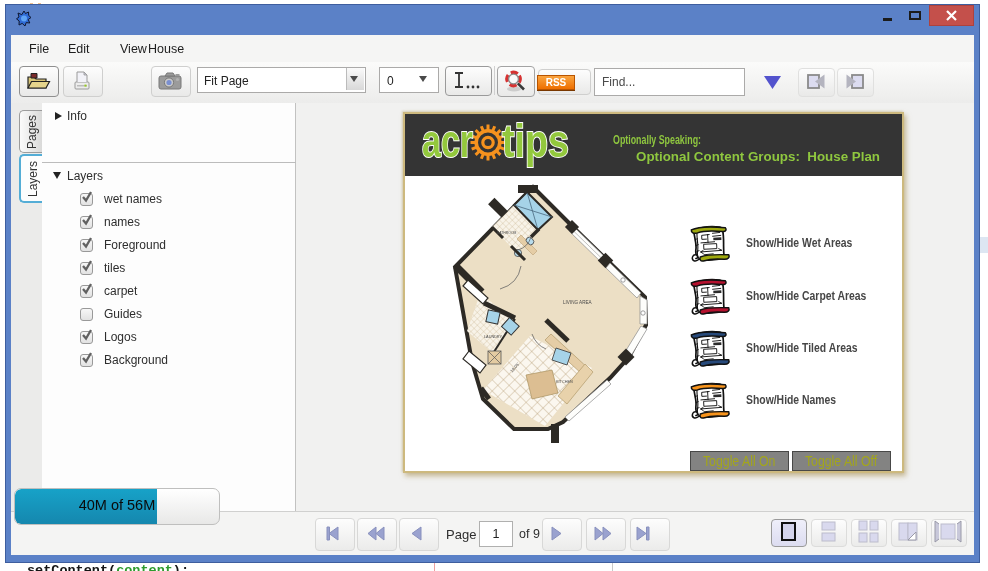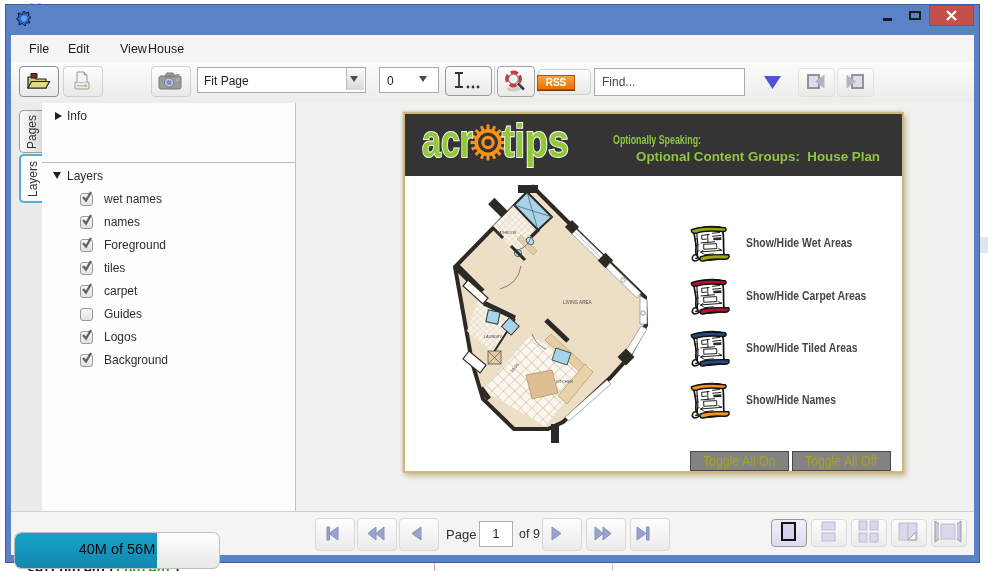--- a/index.html
+++ b/index.html
@@ -325,21 +325,21 @@
   <div class="srow" style="top:235px;">Show/Hide Wet Areas</div>
   <div class="srow" style="top:288px;">Show/Hide Carpet Areas</div>
   <div class="srow" style="top:340px;">Show/Hide Tiled Areas</div>
   <div class="srow" style="top:392px;">Show/Hide Names</div>
 
   <div class="tglbtn" style="left:690px;"><span>Toggle All On</span></div>
   <div class="tglbtn" style="left:792px;"><span>Toggle All Off</span></div>
 
   <div class="abs" style="left:11px;top:511px;width:963px;height:43px;background:#f4f4f3;border-top:1px solid #d0d0cf;"></div>
 
-  <div class="abs" style="left:14px;top:532px;width:204px;height:35px;border:1px solid #bfbfbe;border-radius:7px;background:linear-gradient(#ffffff,#e8e8e7);overflow:hidden;">
+  <div class="abs" style="left:14px;top:488px;width:204px;height:35px;border:1px solid #bfbfbe;border-radius:7px;background:linear-gradient(#ffffff,#e8e8e7);overflow:hidden;">
     <div class="abs" style="left:0;top:0;width:142px;height:35px;background:linear-gradient(#17a2c8,#1587ae);border-radius:6px 0 0 6px;"></div>
     <div class="abs" style="left:0;top:8px;width:204px;text-align:center;font-size:14.5px;color:#0a0a0a;">40M of 56M</div>
   </div>
 
   <div class="navbtn" style="left:315px;"></div>
   <div class="navbtn" style="left:357px;"></div>
   <div class="navbtn" style="left:399px;"></div>
   <div class="abs" style="left:446px;top:527px;font-size:13px;color:#2e2e2e;">Page</div>
   <div class="abs" style="left:479px;top:521px;width:32px;height:24px;background:#fff;border:1px solid #b0b0af;text-align:center;font-size:12.5px;line-height:24px;color:#222;">1</div>
   <div class="abs" style="left:519px;top:527px;font-size:12.5px;color:#2e2e2e;">of 9</div>

